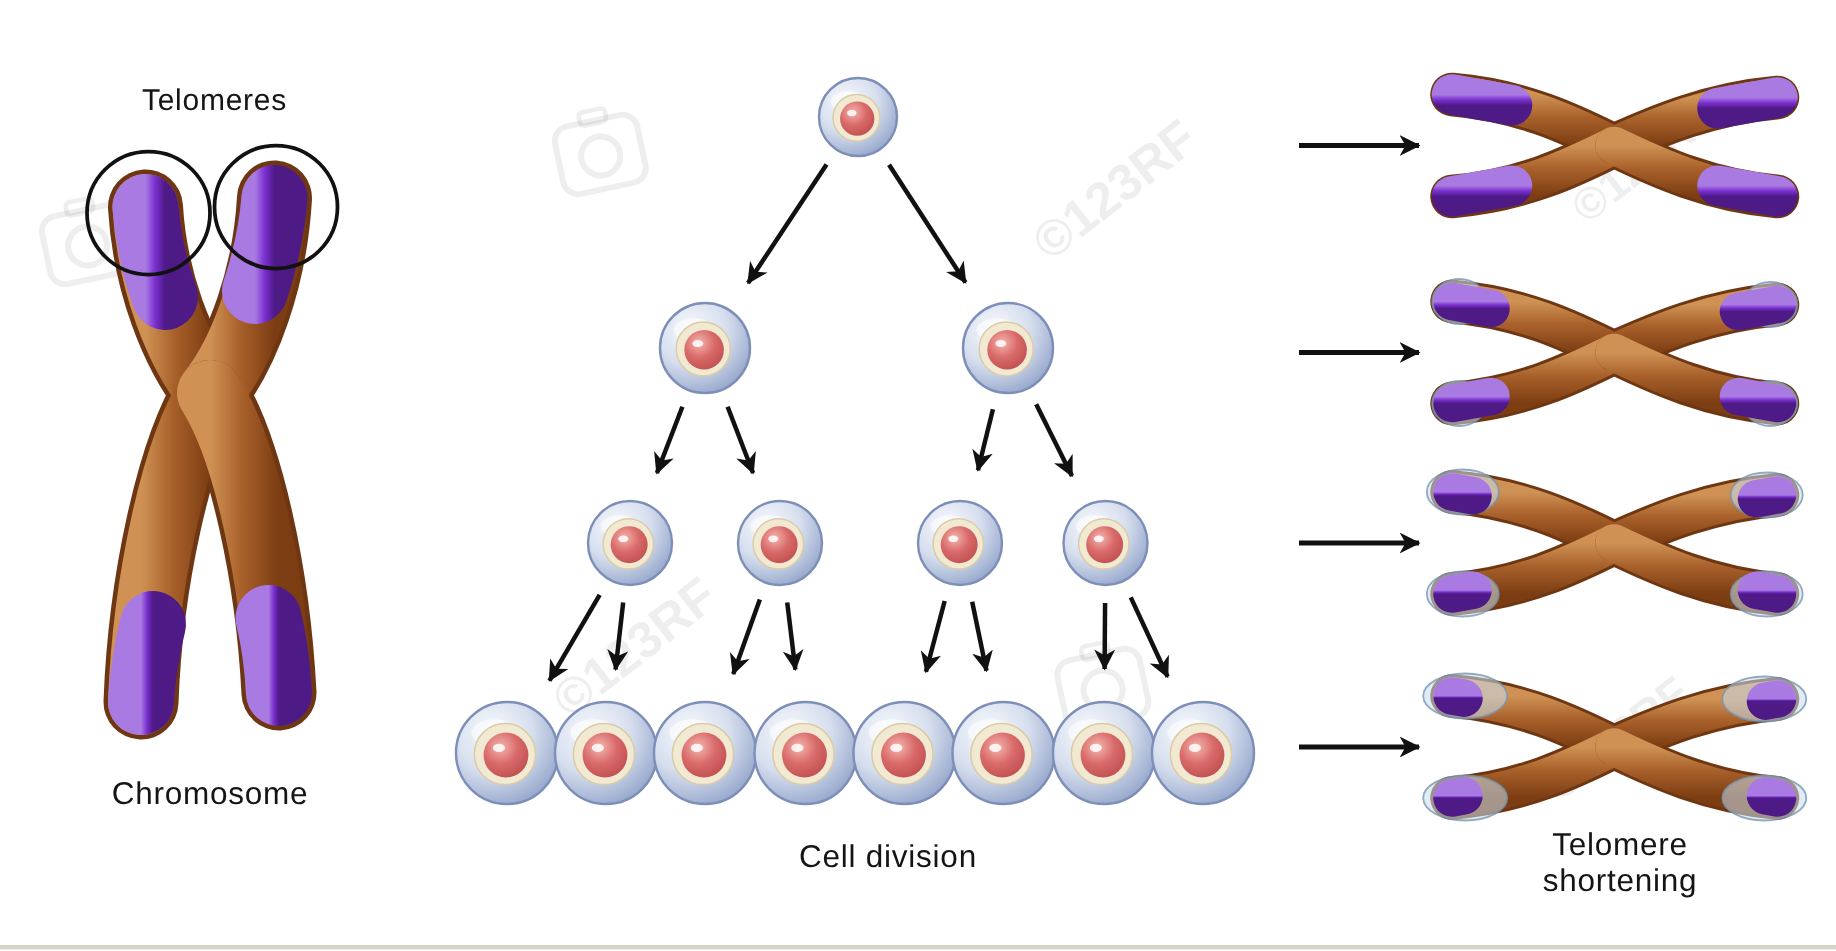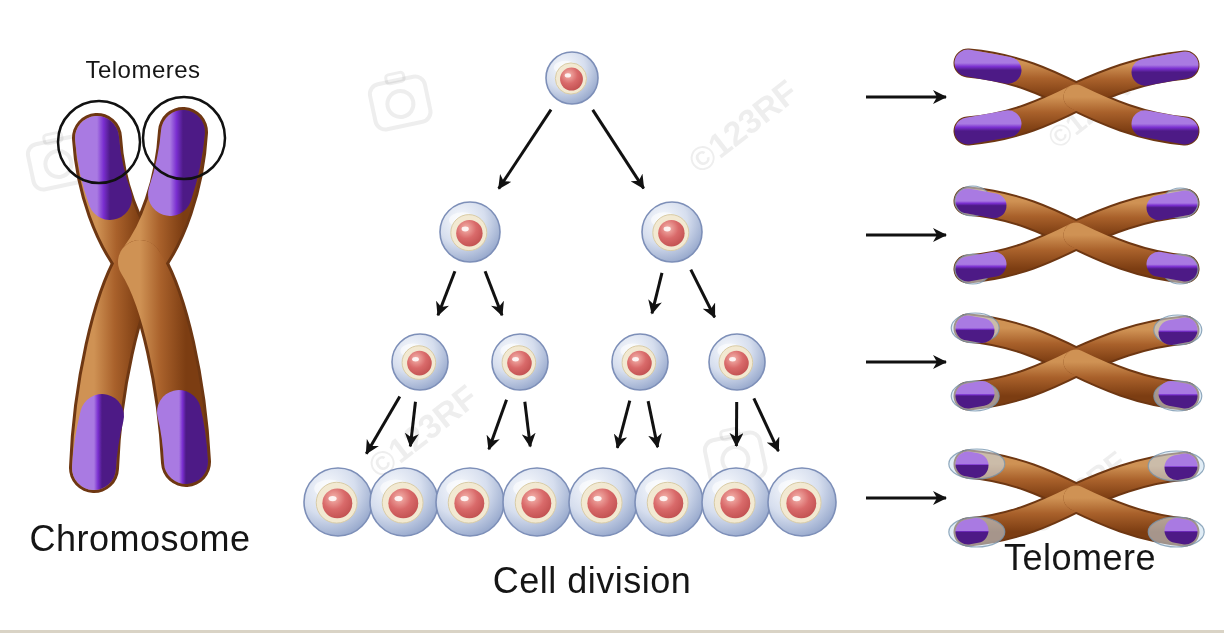--- a/index.html
+++ b/index.html
@@ -8,29 +8,29 @@
     width:1224px;height:634px;
     background:#ffffff;
     overflow:hidden;
     font-family:"Liberation Sans",sans-serif;
     color:#111;
   }
   .canvas svg{position:absolute;left:0;top:0;}
   .label{
     position:absolute;
     text-align:center;
-    font-size:36px;
+    font-size:21px;
     letter-spacing:0.5px;
     color:#151515;
     line-height:1.15;
   }
-  #lbl-telomeres{left:48px;top:56px;width:190px;font-size:24px;}
+  #lbl-telomeres{left:48px;top:56px;width:190px;font-size:20px;}
   #lbl-chromosome{left:26px;top:518px;width:228px;}
   #lbl-cell-division{left:464px;top:560px;width:256px;}
-  #lbl-telomere-shortening{left:962px;top:537px;width:236px;}
+  #lbl-telomere-shortening{left:962px;top:552px;width:236px;}
   .bottom-edge{
     position:absolute;left:0;right:0;bottom:1px;height:3px;
     background:rgba(185,175,150,0.55);
   }
 </style>
 </head>
 <body>
 
 <div class="canvas">
 
@@ -307,16 +307,17 @@
   </svg>
 
   <div class="label" id="lbl-telomeres">Telomeres</div>
 
   <div class="label" id="lbl-chromosome">Chromosome</div>
 
   <div class="label" id="lbl-cell-division">Cell division</div>
 
   <div class="label" id="lbl-telomere-shortening">
     <div>Telomere</div>
+    <div>shortening</div>
   </div>
 
   <div class="bottom-edge"></div>
 </div>
 
 </body></html>

